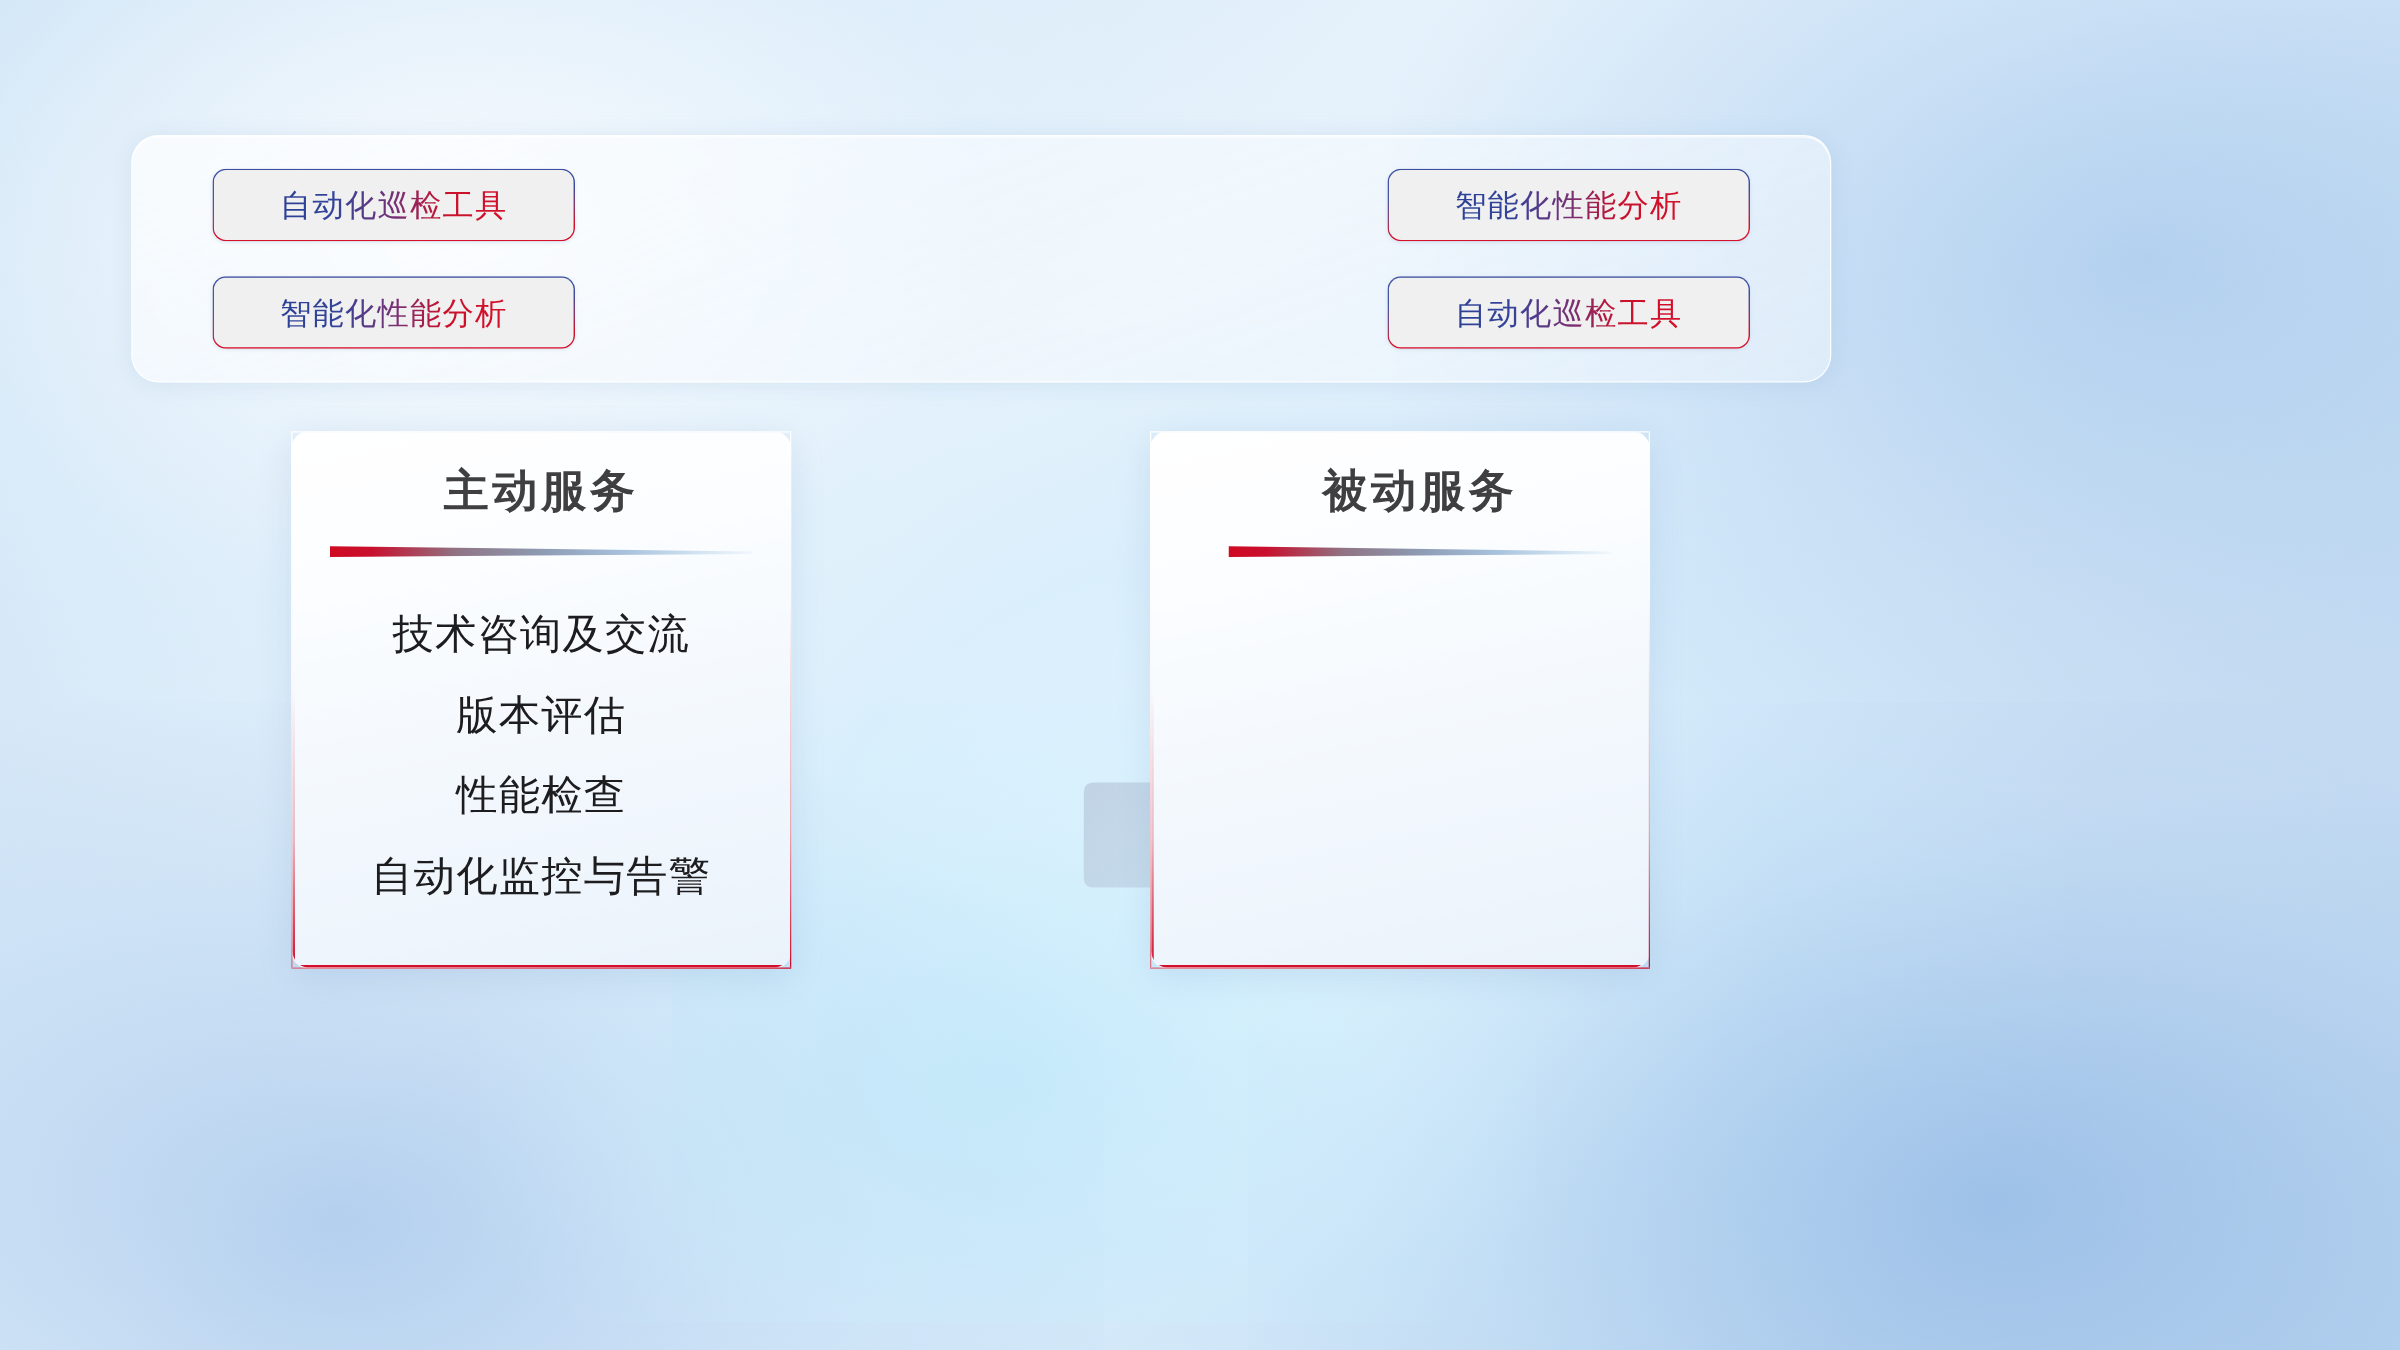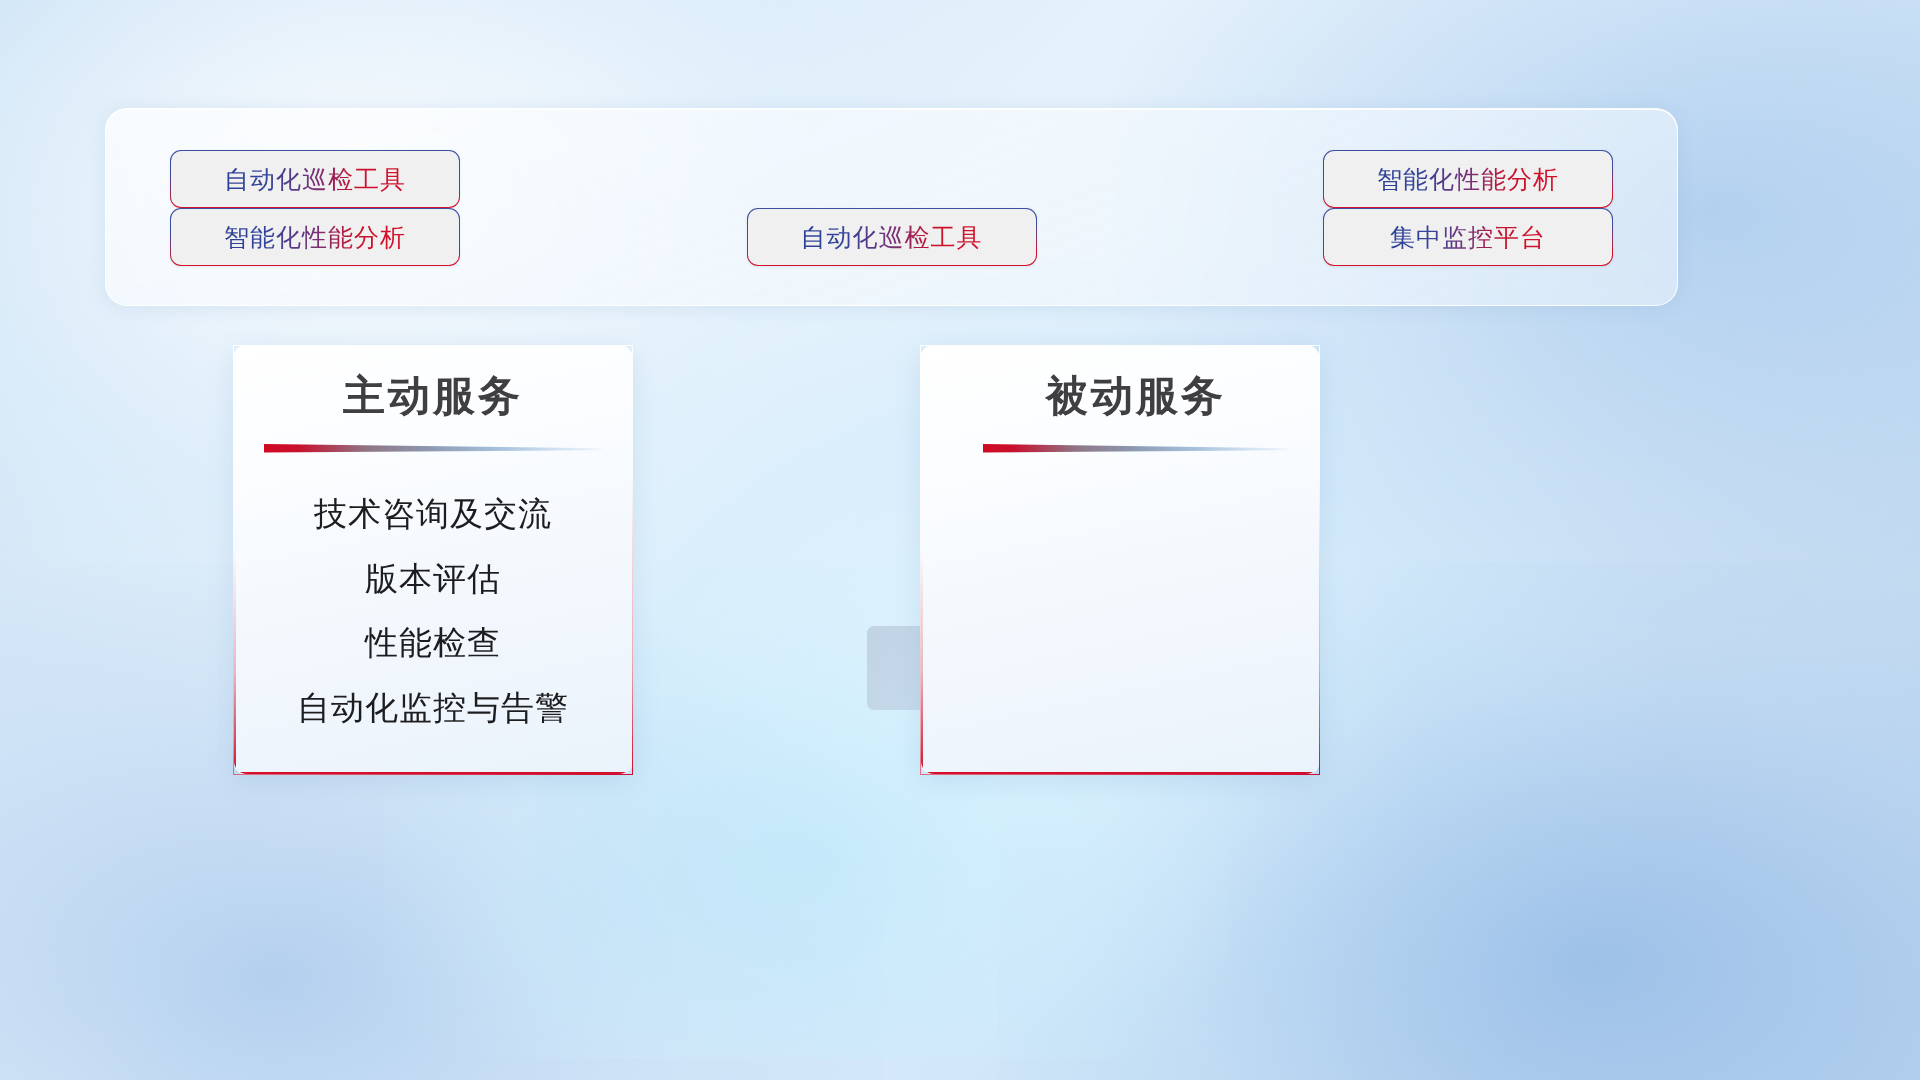--- a/index.html
+++ b/index.html
@@ -39,27 +39,27 @@
   .bg-glow-f {
     position:absolute; left:20%; bottom:2%; width:44%; height:46%;
     background:radial-gradient(ellipse at 50% 60%, rgba(190,232,250,.7) 0%, rgba(205,238,252,.3) 50%, rgba(255,255,255,0) 78%);
   }
 
   
   #stage { position:absolute; inset:0; z-index:2; }
 
   
   #top-panel {
-    position:absolute; left:105px; top:108px; width:1573px; height:198px;
+    position:absolute; left:105px; top:108px; width:1360px; height:198px;
     border-radius:22px;
     background:linear-gradient(160deg, rgba(255,255,255,.72) 0%, rgba(249,252,255,.60) 40%, rgba(244,249,254,.50) 100%);
     border:1px solid rgba(255,255,255,.85);
     box-shadow:0 2px 18px rgba(120,160,200,.18), inset 0 1px 0 rgba(255,255,255,.9);
     backdrop-filter:blur(2px);
-    padding:41px 64px;
+    padding:26px 64px;
     display:flex; flex-direction:column; justify-content:space-between;
   }
   .pill-row { display:flex; justify-content:space-between; }
 
   .pill {
     width:290px; height:58px;
     border-radius:11px;
     position:relative;
     background:#f0f0f0;
     display:flex; align-items:center; justify-content:center;
@@ -97,21 +97,21 @@
     content:""; position:absolute; left:0; top:0; bottom:0; width:2px;
     background:linear-gradient(180deg, rgba(255,255,255,0) 0%, rgba(255,255,255,0) 48%, rgba(224,120,135,.5) 76%, #d2102b 100%);
   }
   #card-active { left:233px; }
   #card-passive { left:920px;padding-left:32px; }
 
   .card-inner { position:relative; z-index:2; padding:26px 30px 0; height:100%; display:flex; flex-direction:column; }
 
   .card-title {
     text-align:center;
-    font-size:42px; font-weight:700; letter-spacing:3px;
+    font-size:36px; font-weight:700; letter-spacing:3px;
     color:#3f3f42;
     text-shadow:0 1px 0 rgba(255,255,255,.8);
     line-height:1.15;
   }
   .divider-wrap { margin-top:22px; height:14px; position:relative; }
   .divider-wrap svg { display:block; width:100%; height:14px; overflow:visible; }
 
   .card-list { margin-top:26px; display:flex; flex-direction:column; }
   .card-list-item {
     text-align:center;
@@ -151,23 +151,20 @@
         <span class="pill-text">智能化性能分析</span>
       </div>
     </div>
 
     <div class="pill-row">
       <div class="pill">
         <span class="pill-text">智能化性能分析</span>
       </div>
       <div class="pill">
         <span class="pill-text">自动化巡检工具</span>
-      </div>
-      <div class="pill">
-        <span class="pill-text">集中监控平台</span>
       </div>
     </div>
 
   </div>
 
   <div class="card" id="card-active">
     <div class="card-inner">
       <div class="card-title">主动服务</div>
 
       <div class="divider-wrap">

